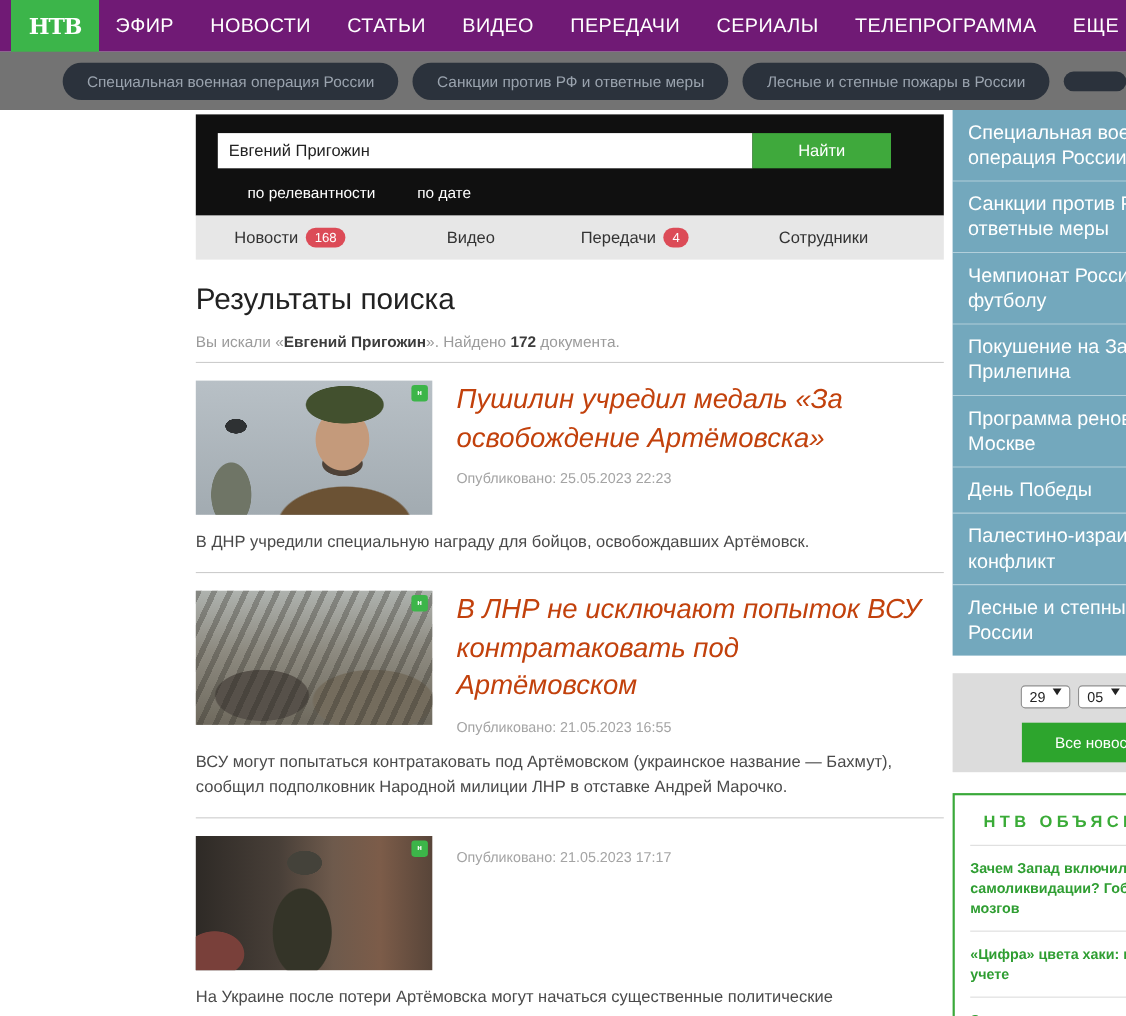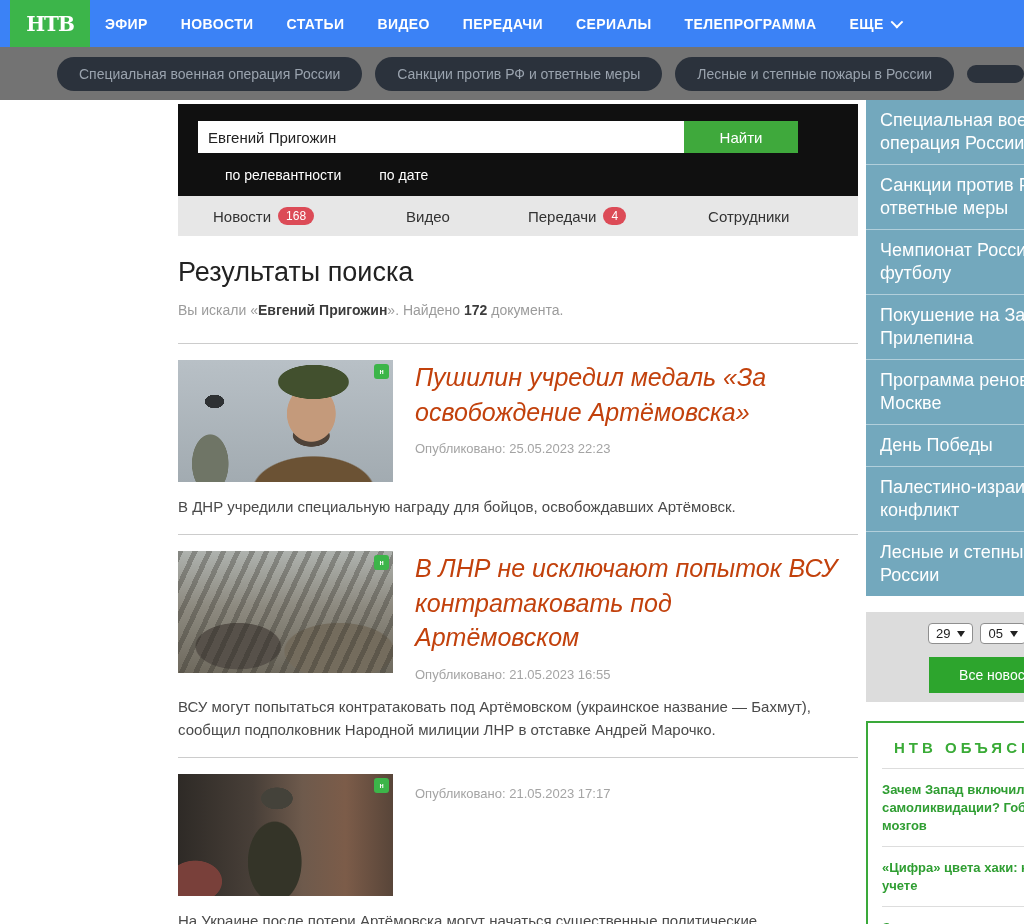--- a/index.html
+++ b/index.html
@@ -1,56 +1,56 @@
 <!DOCTYPE html>
 <html><head>
 <meta charset="utf-8">
 <style>
   html,body{margin:0;padding:0;}
   body{
     width:1024px;height:924px;position:relative;overflow:hidden;
     background:#ffffff;font-family:"Liberation Sans",sans-serif;
   }
   
-  .topnav{position:absolute;left:0;top:0;width:1024px;height:47px;background:#3b82f6;}
+  .topnav{position:absolute;left:0;top:0;width:1024px;height:47px;background:#701a75;}
   .logo{position:absolute;left:10px;top:0;width:80px;height:48px;background:#3cb54a;
         display:flex;align-items:center;justify-content:center;}
   .logo span{color:#fff;font-family:"DejaVu Serif",serif;font-weight:bold;font-size:20px;letter-spacing:-1px;}
   .navitems{position:absolute;left:105px;top:0;height:47px;display:flex;align-items:center;gap:33px;}
-  .navitem{color:#ffffff;font-size:14px;font-weight:bold;letter-spacing:.4px;white-space:nowrap;cursor:pointer;}
+  .navitem{color:#ffffff;font-size:18px;font-weight:normal;letter-spacing:.4px;white-space:nowrap;cursor:pointer;}
   .more{display:flex;align-items:center;gap:7px;}
   .chev{width:7px;height:7px;border-right:2px solid #fff;border-bottom:2px solid #fff;
         transform:rotate(45deg) translateY(-2px);}
   
   .tagsbar{position:absolute;left:0;top:47px;width:1024px;height:53px;background:#737373;
            display:flex;align-items:center;padding-left:57px;gap:13px;box-sizing:border-box;}
   .pill{background:#2b323c;color:#9aa3ae;font-size:14px;border-radius:17px;
         padding:9px 22px;white-space:nowrap;cursor:pointer;}
   .pill.partial{width:200px;}
   
   .content{position:absolute;left:178px;top:100px;width:680px;}
   .search-panel{background:#101010;padding:17px 20px 0 20px;height:92px;box-sizing:border-box;margin-top:4px;}
   .search-row{display:flex;}
   .search-input{width:486px;height:32px;border:0;background:#fff;font-size:15px;padding:0 10px;
                 color:#222;box-sizing:border-box;font-family:"Liberation Sans",sans-serif;outline:none;}
-  .search-btn{width:114px;height:32px;border:0;background:#3fa93c;color:#fff;font-size:15px;
+  .search-btn{width:126px;height:32px;border:0;background:#3fa93c;color:#fff;font-size:15px;
               cursor:pointer;font-family:"Liberation Sans",sans-serif;}
   .sort-row{display:flex;gap:38px;margin:14px 0 0 27px;}
   .sort-opt{color:#ffffff;font-size:14px;cursor:pointer;}
   
   .tabsbar{background:#e7e7e7;height:40px;display:flex;align-items:center;}
   .tab{display:flex;align-items:center;gap:7px;color:#333;font-size:15px;cursor:pointer;white-space:nowrap;}
   .tab-news{margin-left:35px;}
   .tab-video{margin-left:92px;}
   .tab-shows{margin-left:78px;}
   .tab-staff{margin-left:82px;}
   .badge{background:#dc4b57;color:#fff;font-size:12px;border-radius:10px;padding:3px 8px;line-height:1;}
   
   .heading{font-size:27px;font-weight:normal;color:#222;margin:21px 0 14px 0;}
-  .summary{font-size:14px;color:#9b9b9b;padding-bottom:25px;border-bottom:1px solid #ccc;}
+  .summary{font-size:14px;color:#9b9b9b;padding-bottom:11px;border-bottom:1px solid #ccc;}
   .summary b{color:#3c3c3c;}
   article{padding:8px 0 16px 0;}
   article + article{border-top:1px solid #ccc;}
   .row{display:flex;gap:22px;margin-top:8px;}
   .thumb{width:215px;height:122px;flex-shrink:0;position:relative;cursor:pointer;}
   .ntv-mark{position:absolute;top:4px;right:4px;width:15px;height:15px;background:#3cb549;border-radius:3px;
             display:flex;align-items:center;justify-content:center;color:#fff;font-size:7px;font-weight:bold;}
   .thumb1{background:
      radial-gradient(ellipse 58px 28px at 63% 18%, #42502e 60%, transparent 62%),
      radial-gradient(ellipse 40px 46px at 62% 44%, #c49a7b 60%, transparent 62%),
@@ -75,21 +75,21 @@
   .desc{margin-top:13px;font-size:15px;color:#4a4a4a;line-height:1.55;max-width:650px;}
   
   .sidebar{position:absolute;left:866px;top:100px;width:350px;}
   .topics{background:#73a8bd;width:268px;box-sizing:border-box;}
   .topic{padding:9px 14px;border-bottom:1px solid rgba(255,255,255,.45);cursor:pointer;}
   .topic:last-child{border-bottom:none;}
   .topic div{color:#fff;font-size:18px;line-height:1.28;white-space:nowrap;}
   .archive{margin-top:16px;background:#dcdcdc;width:268px;height:90px;box-sizing:border-box;padding-top:11px;}
   .selects{margin-left:62px;display:flex;gap:7px;}
   .sel{background:#fff;border:1px solid #8f8f8f;border-radius:4px;padding:2px 7px;font-size:13px;color:#222;
-       display:flex;align-items:center;gap:7px;cursor:pointer;}
+       display:flex;align-items:flex-start;gap:7px;cursor:pointer;}
   .tri{width:0;height:0;border-left:4px solid transparent;border-right:4px solid transparent;border-top:6px solid #222;}
   .allnews{margin:13px 0 0 63px;width:140px;height:36px;background:#2da52d;border:0;color:#fff;
            font-size:14px;cursor:pointer;font-family:"Liberation Sans",sans-serif;}
   .explains{margin-top:19px;border:2px solid #3aa93a;background:#fff;width:350px;box-sizing:border-box;
             padding:16px 14px 2px 14px;}
   .exp-header{color:#3aab37;font-size:15px;font-weight:bold;letter-spacing:4px;margin:0 0 12px 12px;white-space:nowrap;}
   .exp-item{border-top:1px solid #ddd;padding:12px 0;cursor:pointer;}
   .exp-item:last-child{border-bottom:1px solid #ddd;}
   .exp-item div{color:#2f9e32;font-size:13px;font-weight:bold;line-height:1.35;white-space:nowrap;}
 </style>

